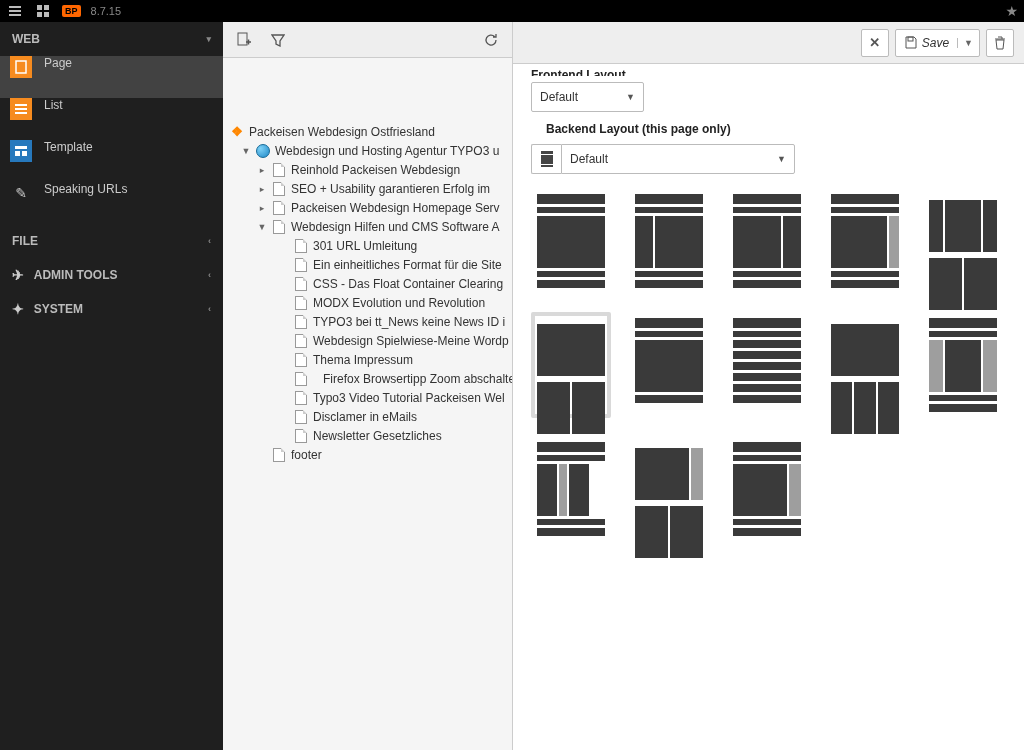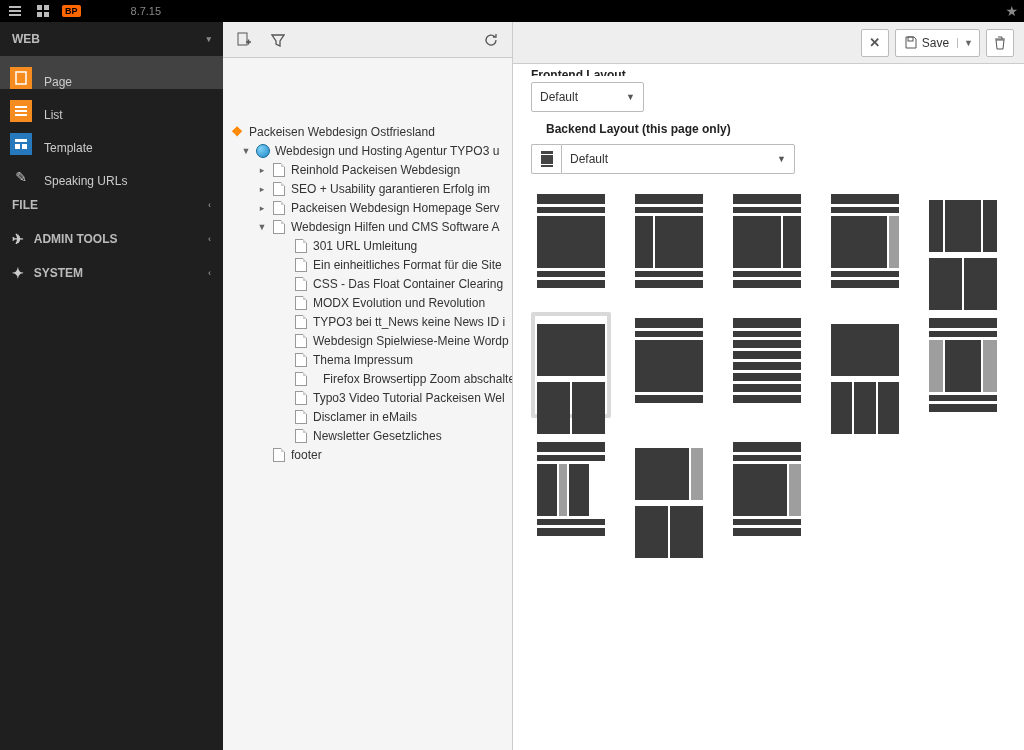--- a/index.html
+++ b/index.html
@@ -2,31 +2,31 @@
 <html><head>
 <meta charset="utf-8">
 <style>
 * { margin:0; padding:0; box-sizing:border-box; font-family:Verdana,Arial,sans-serif; font-size:12px; }
 body { width:1024px; height:750px; overflow:hidden; background:#fff; display:flex; flex-direction:column; }
 
 
 .topbar { height:22px; background:#000; color:#999; display:flex; align-items:center; padding:0 6px; gap:10px; }
 .topbar .tb-icon { width:18px; height:18px; display:flex; align-items:center; justify-content:center; cursor:pointer; }
 .topbar .bp { background:#f60; color:#000; font-weight:bold; font-size:9px; padding:1px 3px; border-radius:2px; }
-.topbar .ver { color:#888; font-size:11px;margin-left:40px; }
+.topbar .ver { color:#888; font-size:11px; }
 .topbar .spacer { flex:1; }
 .topbar .star { color:#888; font-size:14px; }
 
 .main { flex:1; display:flex; overflow:hidden; }
 
 
 .sidebar { width:223px; background:#1f1f1f; color:#ccc; display:flex; flex-direction:column; }
 .mod-head { height:34px; display:flex; align-items:center; padding:0 12px; color:#bbb; font-weight:bold; font-size:11px; cursor:pointer; }
 .mod-head .carety { margin-left:auto; font-size:9px; color:#888; }
-.mod-item { height:33px; display:flex; align-items:flex-end; padding:0 12px 0 10px; gap:12px; cursor:pointer; color:#ccc; }
+.mod-item { height:42px; display:flex; align-items:flex-start; padding:0 12px 0 10px; gap:12px; cursor:pointer; color:#ccc; }
 .mod-item.active { background:#424242; }
 .mod-item .mi-icon { width:22px; height:22px; display:flex; align-items:center; justify-content:center; }
 .mi-sq { width:22px; height:22px; background:#f68b1f; display:flex; align-items:center; justify-content:center; color:#fff; }
 .mi-sq.blue { background:#2779bd; }
 .mi-plain { color:#ccc; font-size:14px; }
 
 
 .tree-col { width:290px; background:#f5f5f5; border-right:1px solid #ccc; display:flex; flex-direction:column; overflow:hidden; }
 .tree-tb { height:36px; background:#eee; border-bottom:1px solid #ccc; display:flex; align-items:center; padding:0 8px; gap:8px; }
 .btn-icon { width:26px; height:26px; border:1px solid #bbb; background:#fff; border-radius:2px; display:flex; align-items:center; justify-content:center; cursor:pointer; color:#555; font-size:12px; }
@@ -40,21 +40,21 @@
 .pg-ic:after { content:""; position:absolute; top:-1px; right:-1px; border-top:4px solid #f5f5f5; border-left:4px solid #ccc; }
 .globe { width:14px; height:14px; border-radius:50%; background:radial-gradient(circle at 30% 30%,#7fd2f7,#1e88c7); border:1px solid #156997; }
 .typo3 { color:#ff8700; font-weight:bold; font-size:13px; }
 
 
 .content { flex:1; background:#fff; overflow:auto; position:relative; }
 .doc-tb { height:42px; background:#eee; border-bottom:1px solid #ccc; display:flex; align-items:center; padding:0 10px; gap:6px; }
 .doc-tb .spacer { flex:1; }
 .btn-close { width:28px; height:28px; border:1px solid #bbb; background:#fff; border-radius:2px; display:flex; align-items:center; justify-content:center; cursor:pointer; color:#555; font-size:13px; font-weight:bold; }
 .btn-save { height:28px; border:1px solid #bbb; background:#fff; border-radius:2px; display:flex; align-items:center; cursor:pointer; color:#333; }
-.btn-save .s-a { padding:0 8px; display:flex; align-items:center; gap:5px; }
+.btn-save .s-a { padding:0 8px; display:flex; align-items:center; gap:5px;font-style:italic; }
 .btn-save .s-b { border-left:1px solid #bbb; padding:0 6px; font-size:9px; color:#666; }
 .form-area { padding:10px 18px; }
 .section-label { font-weight:bold; color:#222; margin:10px 15px 8px; font-size:12px; }
 .sel { height:30px; border:1px solid #bbb; border-radius:2px; background:#fff; display:flex; align-items:center; padding:0 8px; cursor:pointer; color:#333; gap:8px; }
 .sel .caret { margin-left:auto; font-size:9px; color:#555; }
 .sel-mini { width:113px; }
 .sel-row { display:flex; gap:0; }
 .sel-a { width:30px; border:1px solid #bbb; border-right:none; border-radius:2px 0 0 2px; background:#fff; display:flex; align-items:center; justify-content:center; }
 .sel-b { width:234px; border-radius:0 2px 2px 0; }
 .thumb-grid { display:flex; flex-wrap:wrap; gap:18px; margin-top:14px; }

